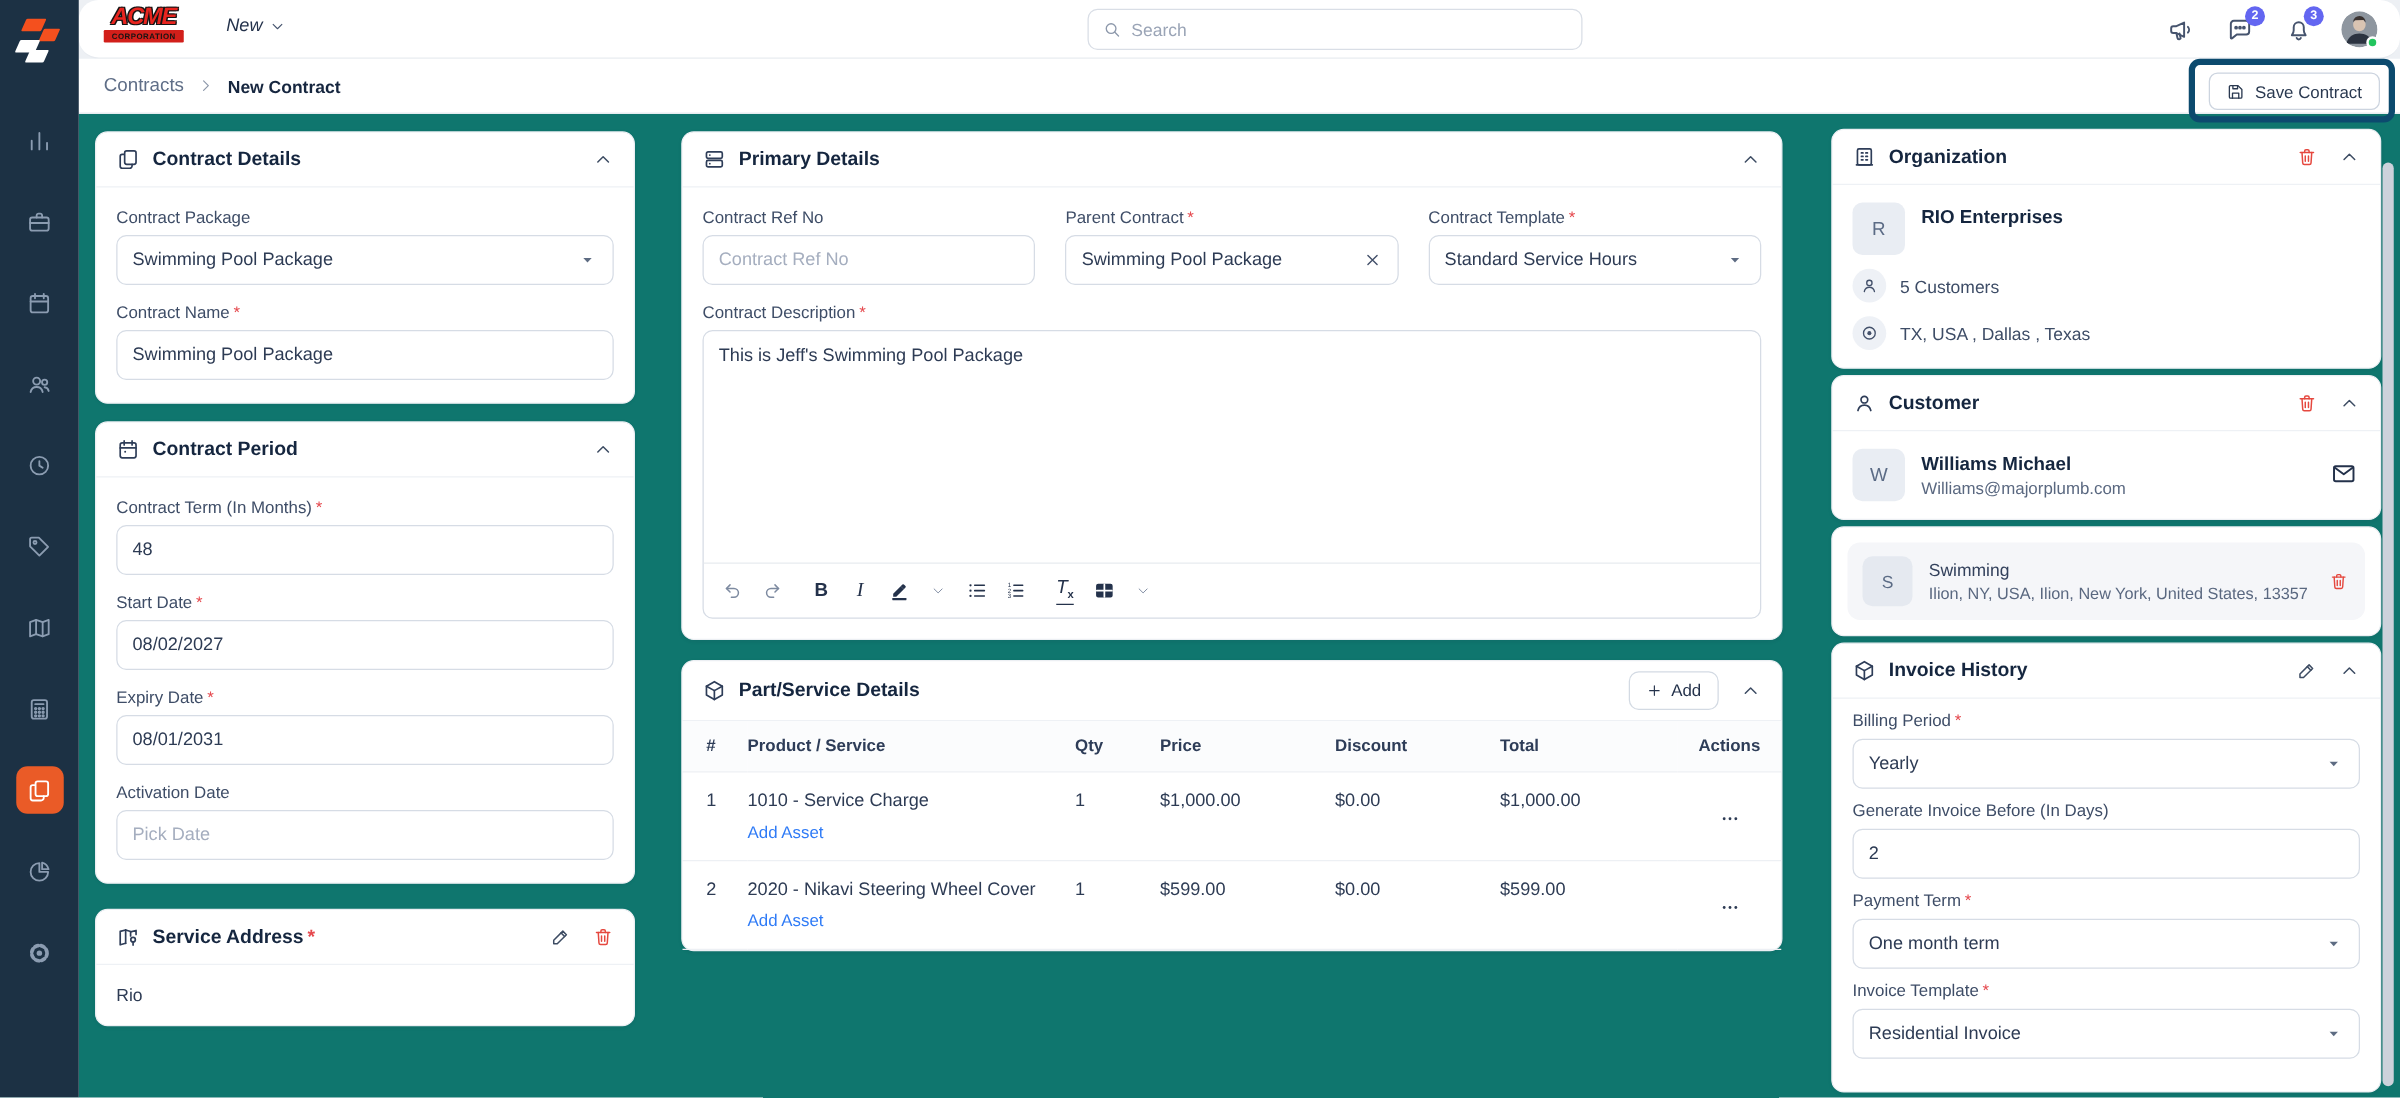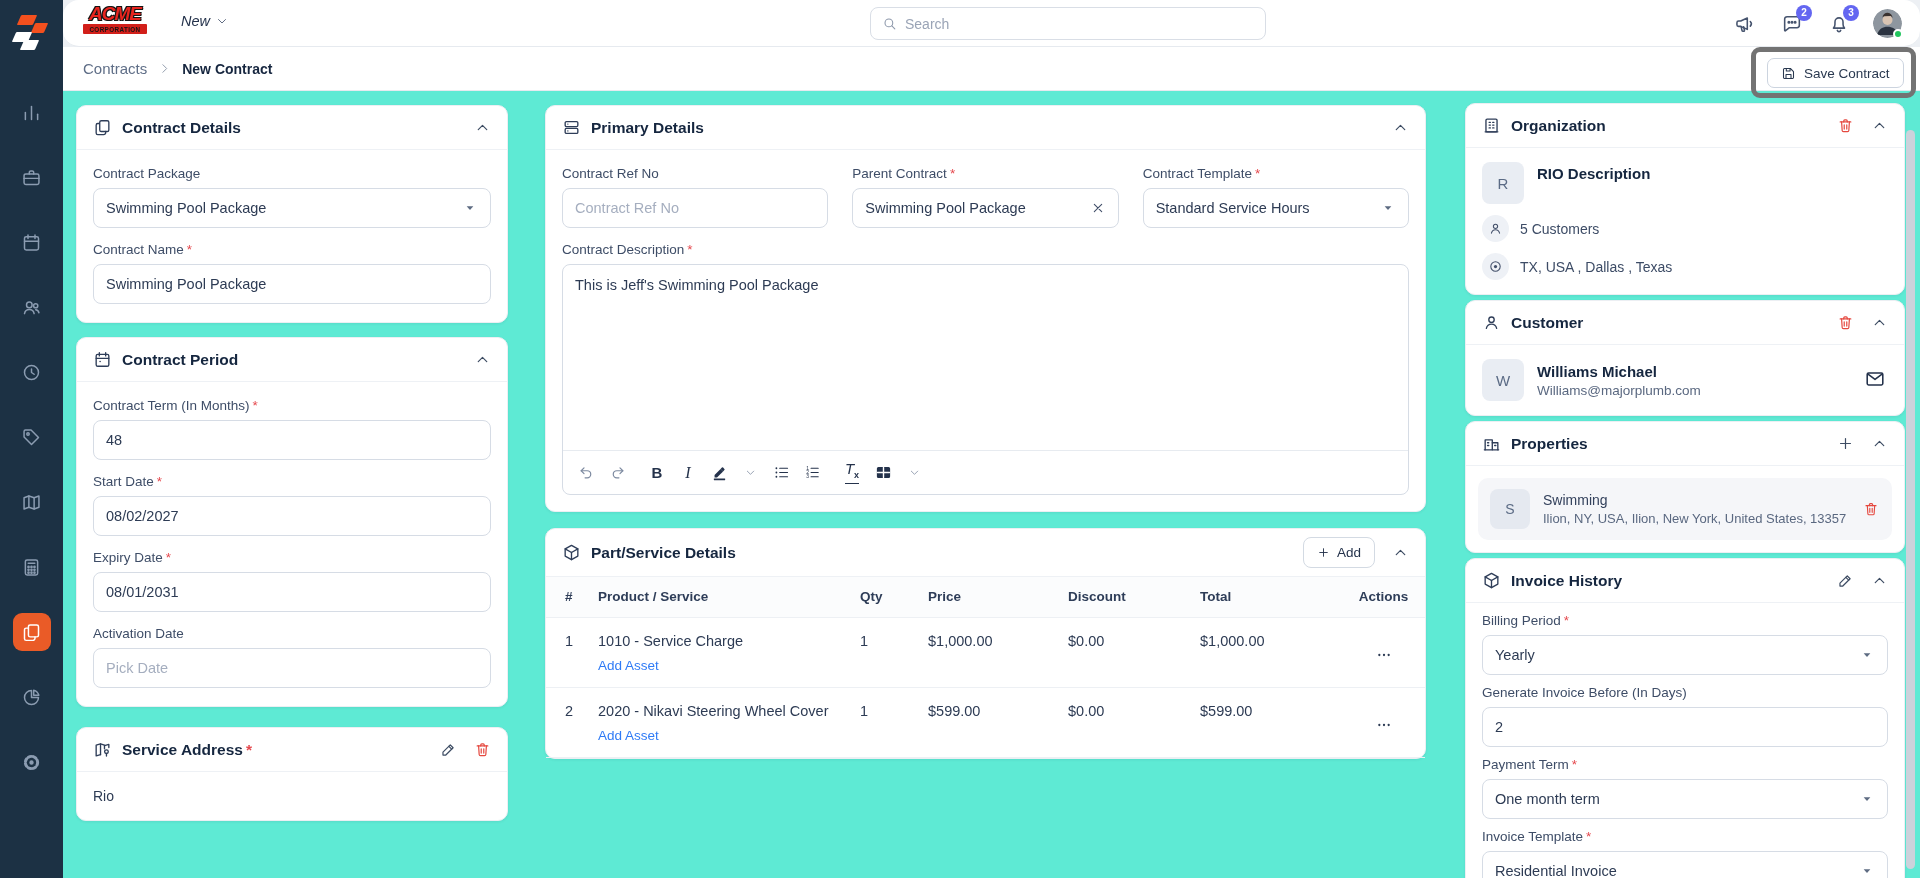--- a/index.html
+++ b/index.html
@@ -40,26 +40,26 @@
   .avatar svg { width:29px; height:29px; border-radius:50%; display:block; }
   .avatar .dot { position:absolute; right:-1px; bottom:-1px; width:10px; height:10px; background:#22c55e; border:2px solid #fff; border-radius:50%; }
 
   
   .crumbbar { position:absolute; left:63px; top:47px; right:0; height:44px; background:#fff; border-bottom:1px solid #e6eaef; display:flex; align-items:center; padding-left:20px; z-index:3; }
   .crumb-parent { font-size:15px; color:#5f6e87; cursor:pointer; }
   .crumb-sep { width:13px; height:13px; color:#8b96a8; margin:0 11px; }
   .crumb-current { font-size:14px; font-weight:600; color:#16263f; }
 
   
-  .annotation { position:absolute; left:1751px; top:47px; width:165px; height:51px; border:5px solid #737373; border-radius:9px; z-index:20; }
+  .annotation { position:absolute; left:1751px; top:47px; width:165px; height:51px; border:5px solid #0c4a6e; border-radius:9px; z-index:20; }
   .save-btn { position:absolute; left:11px; top:6px; height:30px; display:flex; align-items:center; gap:8px; padding:0 13px; background:#fff; border:1px solid #ccd4df; border-radius:7px; font-size:13.5px; color:#2a3950; cursor:pointer; }
   .save-btn svg { width:15px; height:15px; }
 
   
-  .content { position:absolute; left:63px; top:91px; right:0; height:787px; background:#5eead4; }
+  .content { position:absolute; left:63px; top:91px; right:0; height:787px; background:#0f766e; }
   .col { position:absolute; top:14px; }
   .col-left  { left:13px;  width:432px; }
   .col-mid   { left:482px; width:881px; }
   .col-right { left:1402px; width:440px; top:12px; }
 
   .card { background:#fff; border:1px solid #eceff3; border-radius:10px; box-shadow:0 1px 3px rgba(22,34,58,.07); margin-bottom:14px; }
   .card-h { display:flex; align-items:center; gap:10px; height:44px; padding:0 16px; border-bottom:1px solid #eef1f5; }
   .card-h .h-ic { width:19px; height:19px; color:#2e3d58; flex:0 0 auto; }
   .card-h .h-title { font-size:15.5px; font-weight:700; color:#15263f; }
   .card-h .h-actions { margin-left:auto; display:flex; align-items:center; gap:16px; }
@@ -633,21 +633,21 @@
             <span class="hbtn">
                 <svg class="stk" viewBox="0 0 24 24" stroke-width="2.3">
                   <path d="M6 15l6-6 6 6"></path>
                 </svg>
               </span>
           </div>
         </div>
         <div class="card-b" style="padding:14px 16px;">
           <div class="ent-row">
             <div class="sq-avatar">R</div>
-            <div class="ent-name">RIO Description</div>
+            <div class="ent-name">RIO Enterprises</div>
           </div>
           <div class="info-row">
             <span class="chip">
                 <svg class="stk" viewBox="0 0 24 24">
                   <circle cx="12" cy="8.5" r="3.4"></circle>
                   <path d="M5.5 19.5c.8-3.6 3.3-5.4 6.5-5.4s5.7 1.8 6.5 5.4"></path>
                 </svg>
               </span>
             <span class="info-txt">5 Customers</span>
           </div>
@@ -693,41 +693,20 @@
             <div class="cust-email">Williams@majorplumb.com</div>
           </div>
           <span class="env-btn"><svg class="stk" viewBox="0 0 24 24">
                 <rect x="3.5" y="5.5" width="17" height="13" rx="1.5"></rect>
                 <path d="M4 6.5l8 6 8-6"></path>
               </svg></span>
         </div>
       </section>
 
       <section class="card">
-        <div class="card-h">
-          <svg class="stk h-ic" viewBox="0 0 24 24">
-              <path d="M4 20V7.5h9V20"></path>
-              <path d="M13 11h7v9"></path>
-              <path d="M3 20h18"></path>
-              <path d="M7 11h1.5M7 14.5h1.5M16 14.5h1.5"></path>
-            </svg>
-          <span class="h-title">Properties</span>
-          <div class="h-actions">
-            <span class="hbtn">
-                <svg class="stk" viewBox="0 0 24 24" stroke-width="2">
-                  <path d="M12 5v14M5 12h14"></path>
-                </svg>
-              </span>
-            <span class="hbtn">
-                <svg class="stk" viewBox="0 0 24 24" stroke-width="2.3">
-                  <path d="M6 15l6-6 6 6"></path>
-                </svg>
-              </span>
-          </div>
-        </div>
         <div class="card-b" style="padding:12px;">
           <div class="prop-item">
             <div class="prop-avatar">S</div>
             <div>
               <div class="prop-name">Swimming</div>
               <div class="prop-addr">Ilion, NY, USA, Ilion, New York, United States, 13357</div>
             </div>
             <span class="prop-trash"><svg class="stk" viewBox="0 0 24 24">
                   <path d="M4.5 7h15"></path>
                   <path d="M9.5 7V5.5A1.5 1.5 0 0 1 11 4h2a1.5 1.5 0 0 1 1.5 1.5V7"></path>

